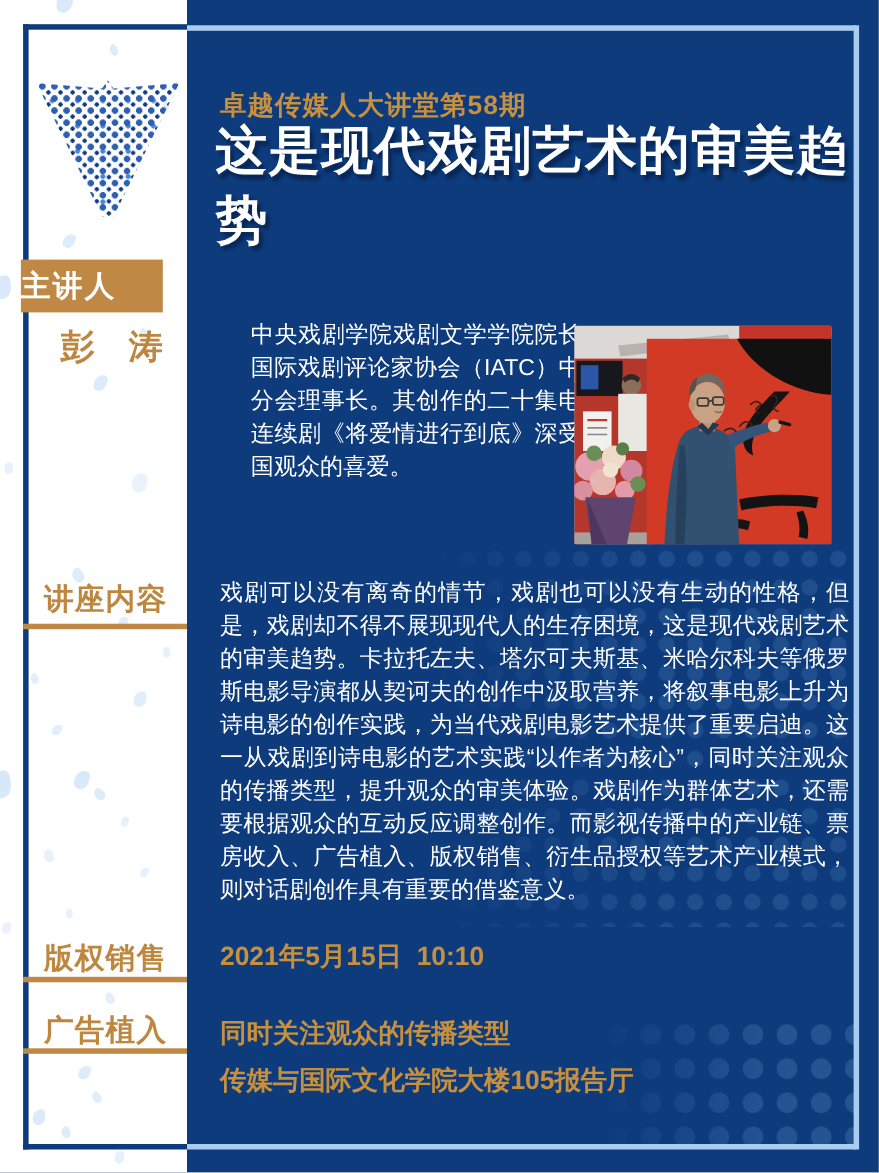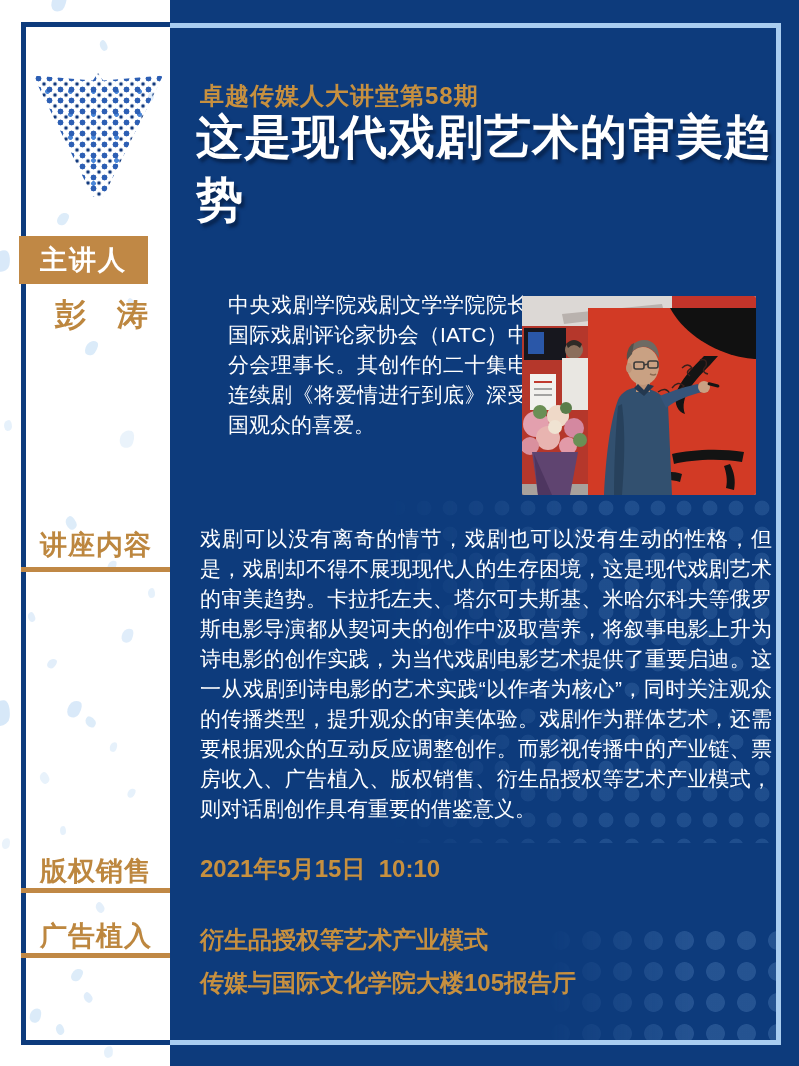--- a/index.html
+++ b/index.html
@@ -35,21 +35,21 @@
     background:
       radial-gradient(circle, #2d5fb4 2.7px, transparent 3.2px),
       radial-gradient(circle, #123a7e 1.7px, transparent 2.1px),
       radial-gradient(circle, #4a86d8 2.1px, transparent 2.6px);
     background-size:11px 11px,11px 11px,23px 23px;
     background-position:0 0,5.5px 5.5px,3px 7px;
     clip-path:polygon(0 2%,46% 6%,50% 0,54% 6%,100% 2%,54% 100%,46% 100%);}
 
   
   .speaker-band{position:absolute;left:19px;top:236px;width:129px;height:48px;background:#c08845;
-    color:#ffffff;font-size:27px;font-weight:bold;line-height:48px;text-align:center;letter-spacing:2px;}
+    color:#ffffff;font-size:27px;font-weight:bold;line-height:48px;letter-spacing:2px;}
   .speaker-name{position:absolute;left:19px;top:294px;width:129px;text-align:right;
     color:#bd873f;font-size:31px;font-weight:bold;white-space:pre;}
   .side-label{position:absolute;left:40px;color:#bd873f;font-size:27px;font-weight:bold;letter-spacing:1px;white-space:pre;}
   .lbl-content{top:527px;}
   .lbl-time{top:853px;}
   .lbl-place{top:918px;}
   .gold-rule{position:absolute;left:21px;width:149px;height:5px;background:#c08845;}
   .rule-content{top:567px;}
   .rule-time{top:888px;}
   .rule-place{top:953px;}
@@ -132,21 +132,21 @@
 
   <div class="side-label lbl-place">广告植入</div>
   <div class="gold-rule rule-place"></div>
 
   <div class="series-label">卓越传媒人大讲堂第58期</div>
   <div class="page-title">这是现代戏剧艺术的审美趋势</div>
   <div class="bio-text">中央戏剧学院戏剧文学学院院长，国际戏剧评论家协会（IATC）中国分会理事长。其创作的二十集电视连续剧《将爱情进行到底》深受全国观众的喜爱。</div>
   <div class="content-text">戏剧可以没有离奇的情节，戏剧也可以没有生动的性格，但是，戏剧却不得不展现现代人的生存困境，这是现代戏剧艺术的审美趋势。卡拉托左夫、塔尔可夫斯基、米哈尔科夫等俄罗斯电影导演都从契诃夫的创作中汲取营养，将叙事电影上升为诗电影的创作实践，为当代戏剧电影艺术提供了重要启迪。这一从戏剧到诗电影的艺术实践“以作者为核心”，同时关注观众的传播类型，提升观众的审美体验。戏剧作为群体艺术，还需要根据观众的互动反应调整创作。而影视传播中的产业链、票房收入、广告植入、版权销售、衍生品授权等艺术产业模式，则对话剧创作具有重要的借鉴意义。</div>
   <div class="time-text">2021年5月15日  10:10</div>
   <div class="place-text">
-    <div>衍生品授权等艺术产业模式</div>
+    <div>同时关注观众的传播类型</div>
     <div>传媒与国际文化学院大楼105报告厅</div>
   </div>
 
   <div class="photo-wrap">
     <svg width="234" height="199" viewBox="0 0 234 199" xmlns="http://www.w3.org/2000/svg">
       <rect x="0" y="0" width="234" height="199" fill="#cfc9c6"></rect>
       <path d="M0,0 L234,0 L234,10 L150,22 L60,38 L0,52 Z" fill="#dcd8d5"></path>
       <path d="M40,18 L140,8 L142,16 L42,28 Z" fill="#b9b2ae"></path>
       <path d="M150,0 L234,0 L234,12 L150,14 Z" fill="#c3342a"></path>
 

